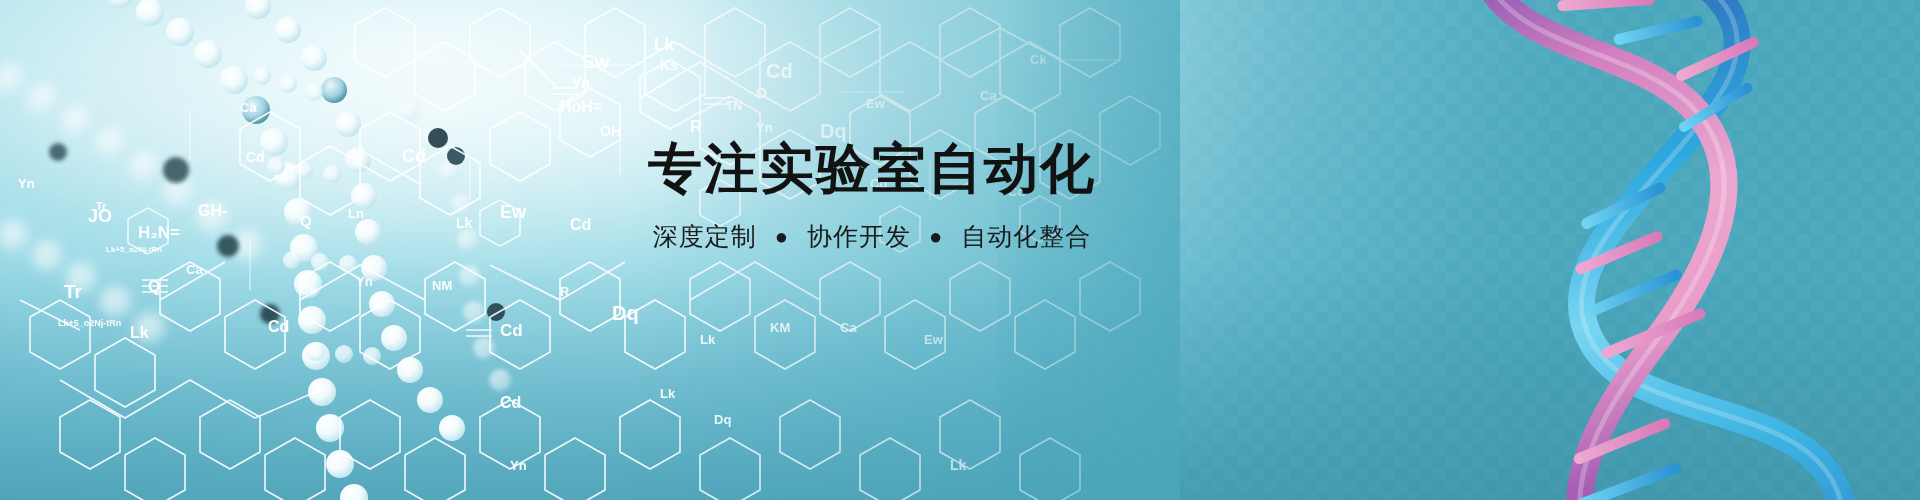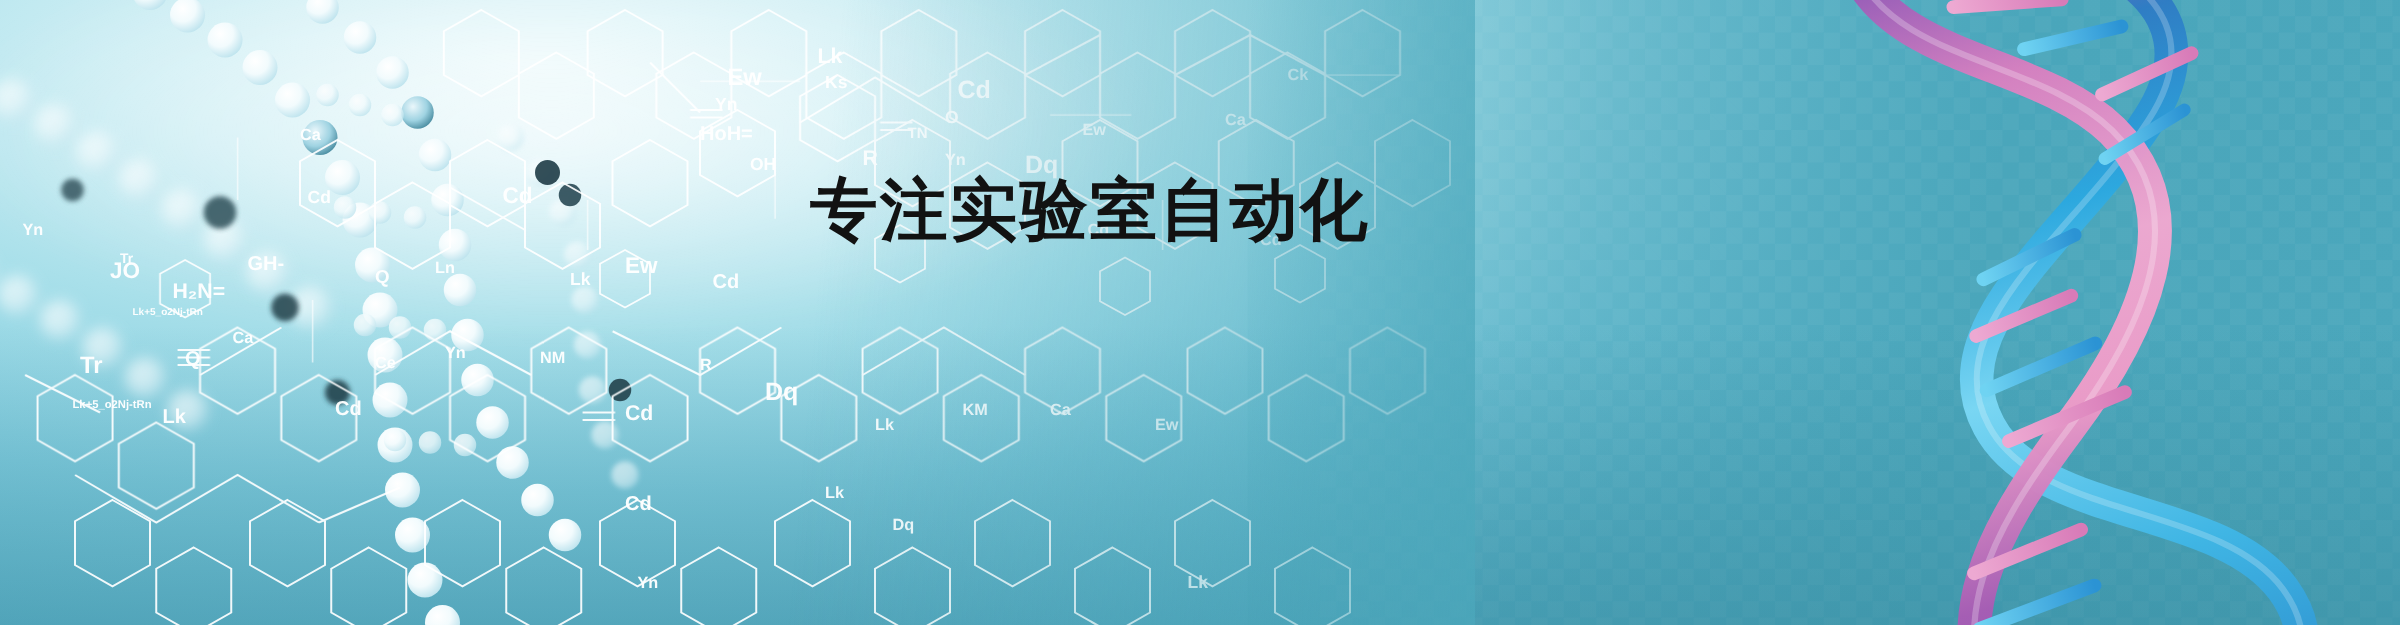--- a/index.html
+++ b/index.html
@@ -466,15 +466,22 @@
           <line x1="96" y1="450" x2="188" y2="440" stroke="url(#rung1)" stroke-width="11"></line>
           <line x1="88" y1="494" x2="186" y2="486" stroke="url(#rung2)" stroke-width="11"></line>
           <line x1="96" y1="538" x2="200" y2="530" stroke="url(#rung1)" stroke-width="11"></line>
         </g>
       </g>
     </svg>
   </div>
 
   <div class="copy">
     <h1 class="headline">专注实验室自动化</h1>
+    <p class="subline">
+      <span>深度定制</span>
+      <span class="dot">●</span>
+      <span>协作开发</span>
+      <span class="dot">●</span>
+      <span>自动化整合</span>
+    </p>
   </div>
 
 </div>
 
 </body></html>

